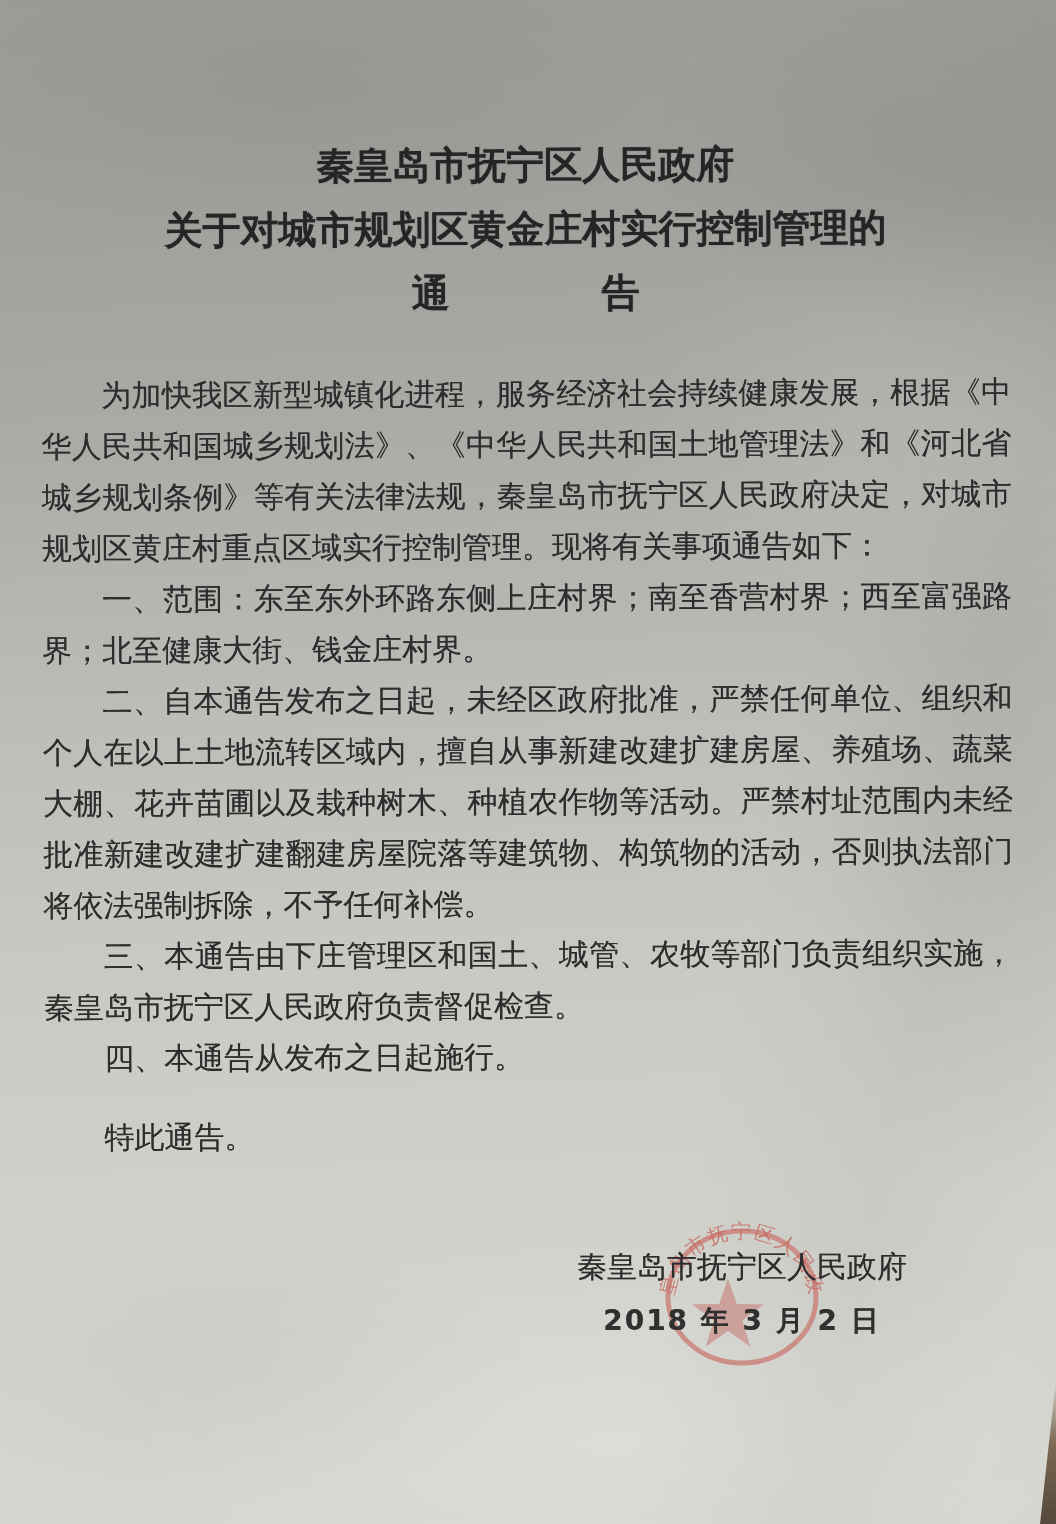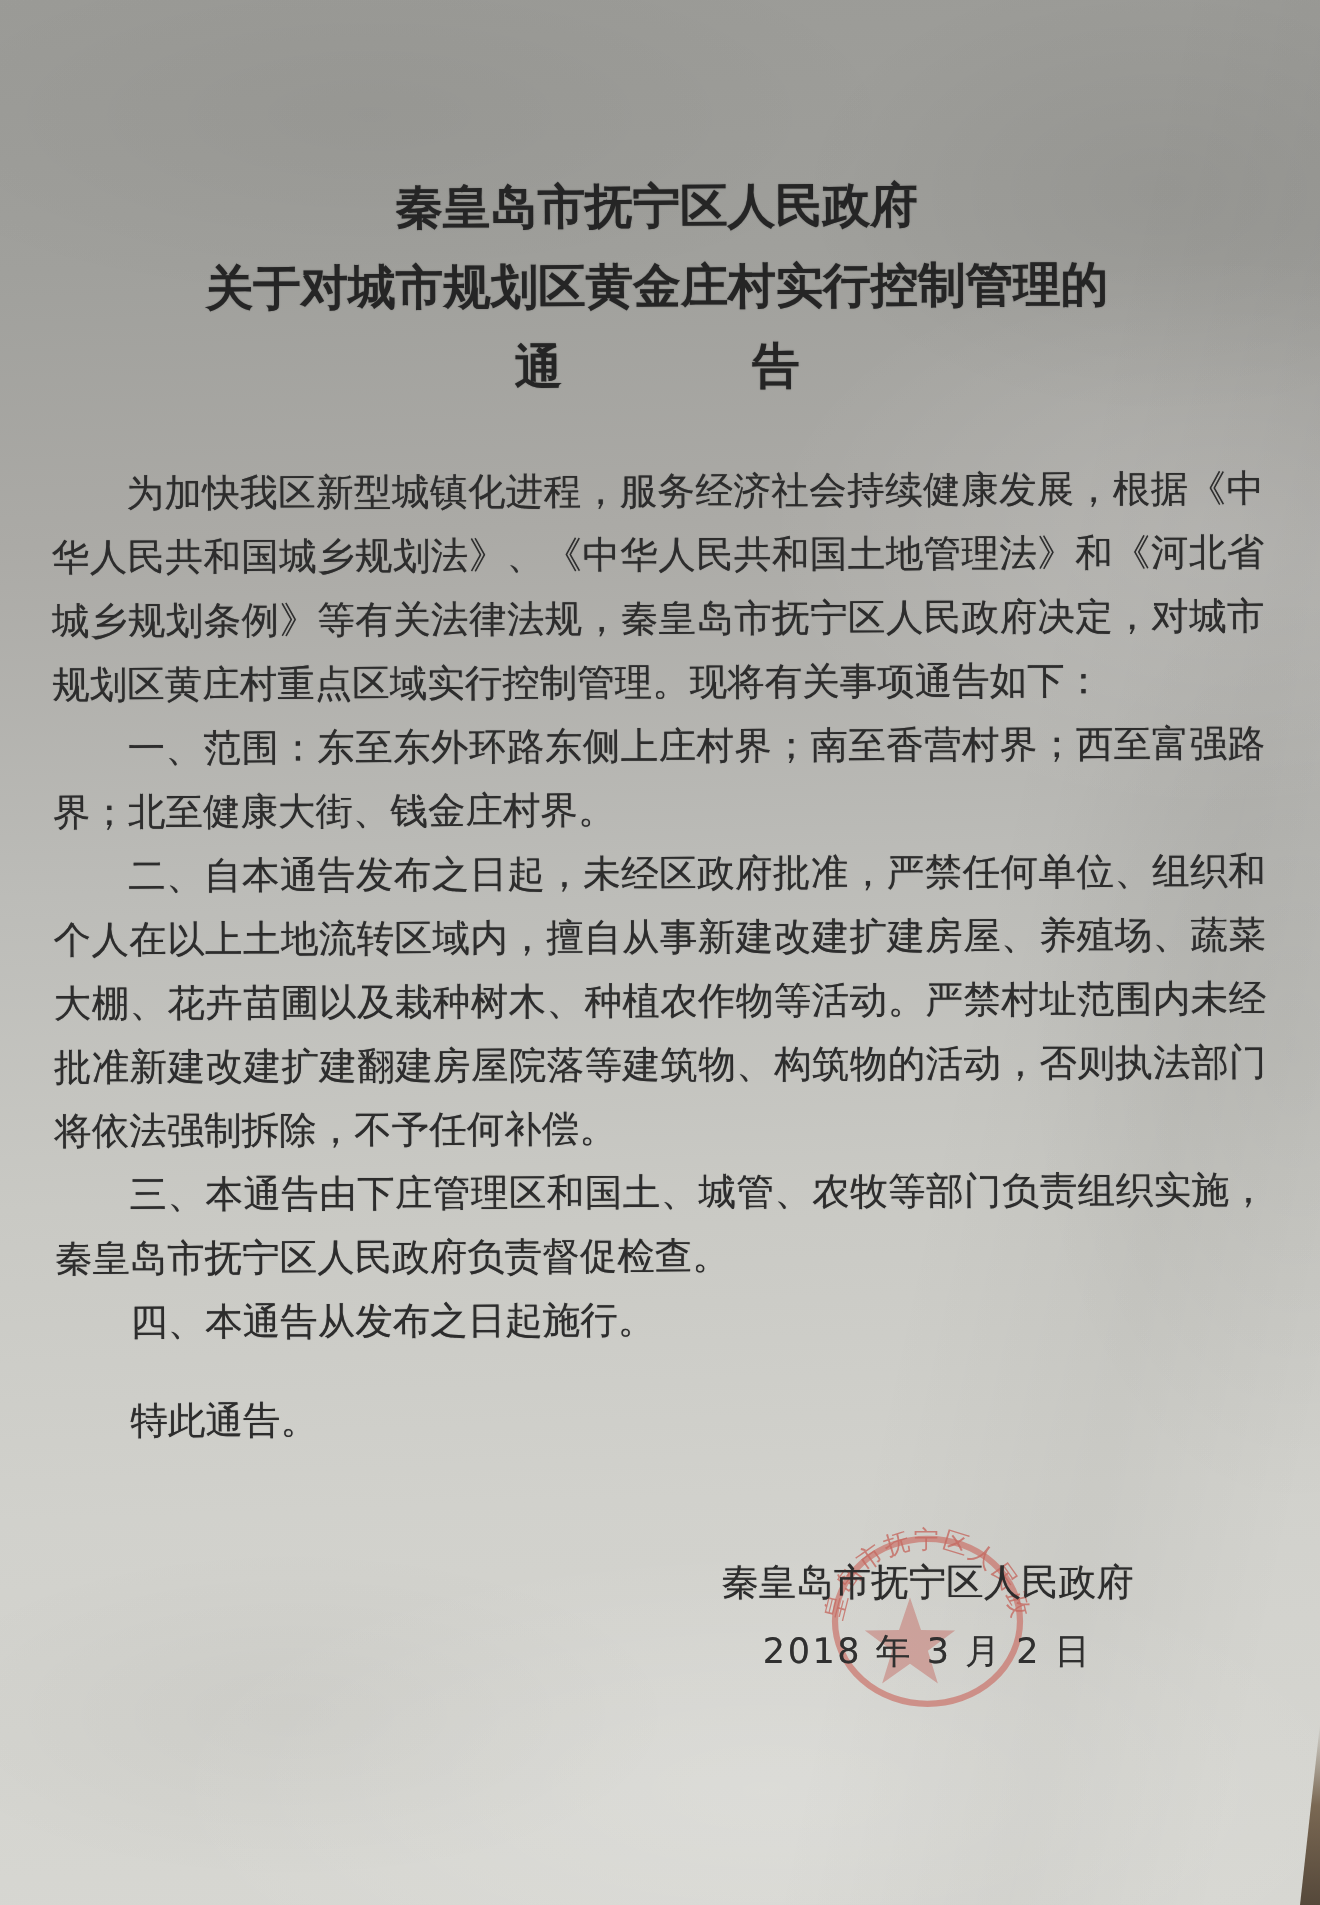--- a/index.html
+++ b/index.html
@@ -69,20 +69,21 @@
     text-align: center; z-index: 4;
   }
   .sig-issuer {
     font-size: 30px; line-height: 42px; white-space: nowrap;
     color: #2d2d2d; text-shadow: 0 0 0.6px rgba(35,35,35,0.6);
   }
   .sig-date {
     margin-top: 14px; font-size: 28px; letter-spacing: 2px;
     color: #303030; text-shadow: 0 0 0.5px rgba(40,40,40,0.55);
     white-space: nowrap;
+    font-weight: bold;
   }
 
   .seal {
     position: absolute; left: 652px; top: 1214px; z-index: 3;
     width: 180px; height: 166px;
     filter: blur(0.6px);
     opacity: 0.85;
   }
 </style>
 </head>

